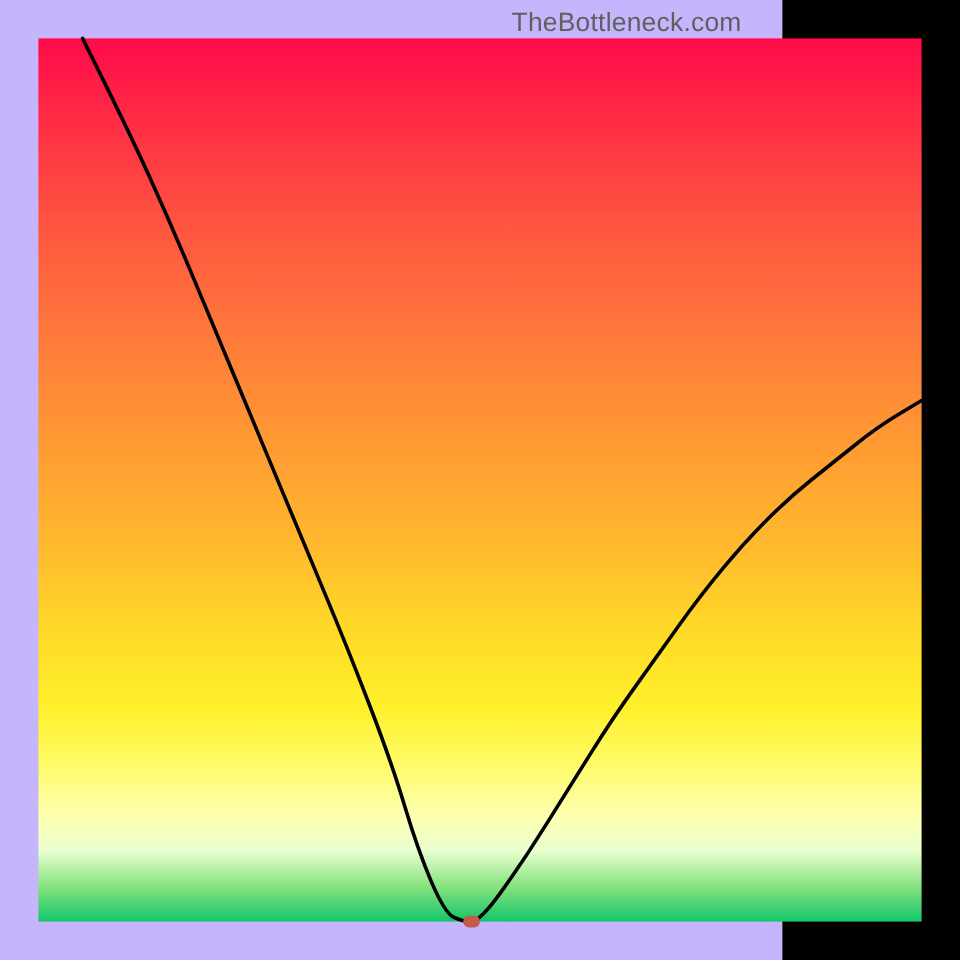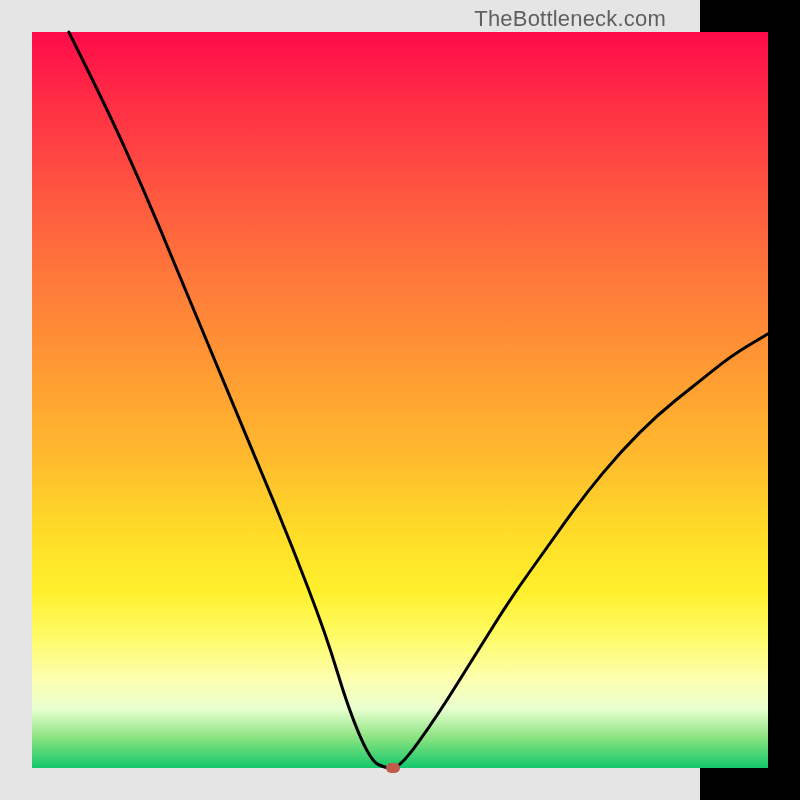--- a/index.html
+++ b/index.html
@@ -8,22 +8,21 @@
     width: 800px;
     height: 800px;
     background: #000;
     font-family: Arial, Helvetica, sans-serif;
     overflow: hidden;
   }
   .frame {
     position: relative;
     width: 652px;
     height: 800px;
-    background: #e5e5e5;
-    padding-left: 48px;
+    background: #c4b5fd;
   }
   .plot-area {
     position: absolute;
     left: 32px;
     top: 32px;
     width: 736px;
     height: 736px;
     
     background: linear-gradient(
       to bottom,

